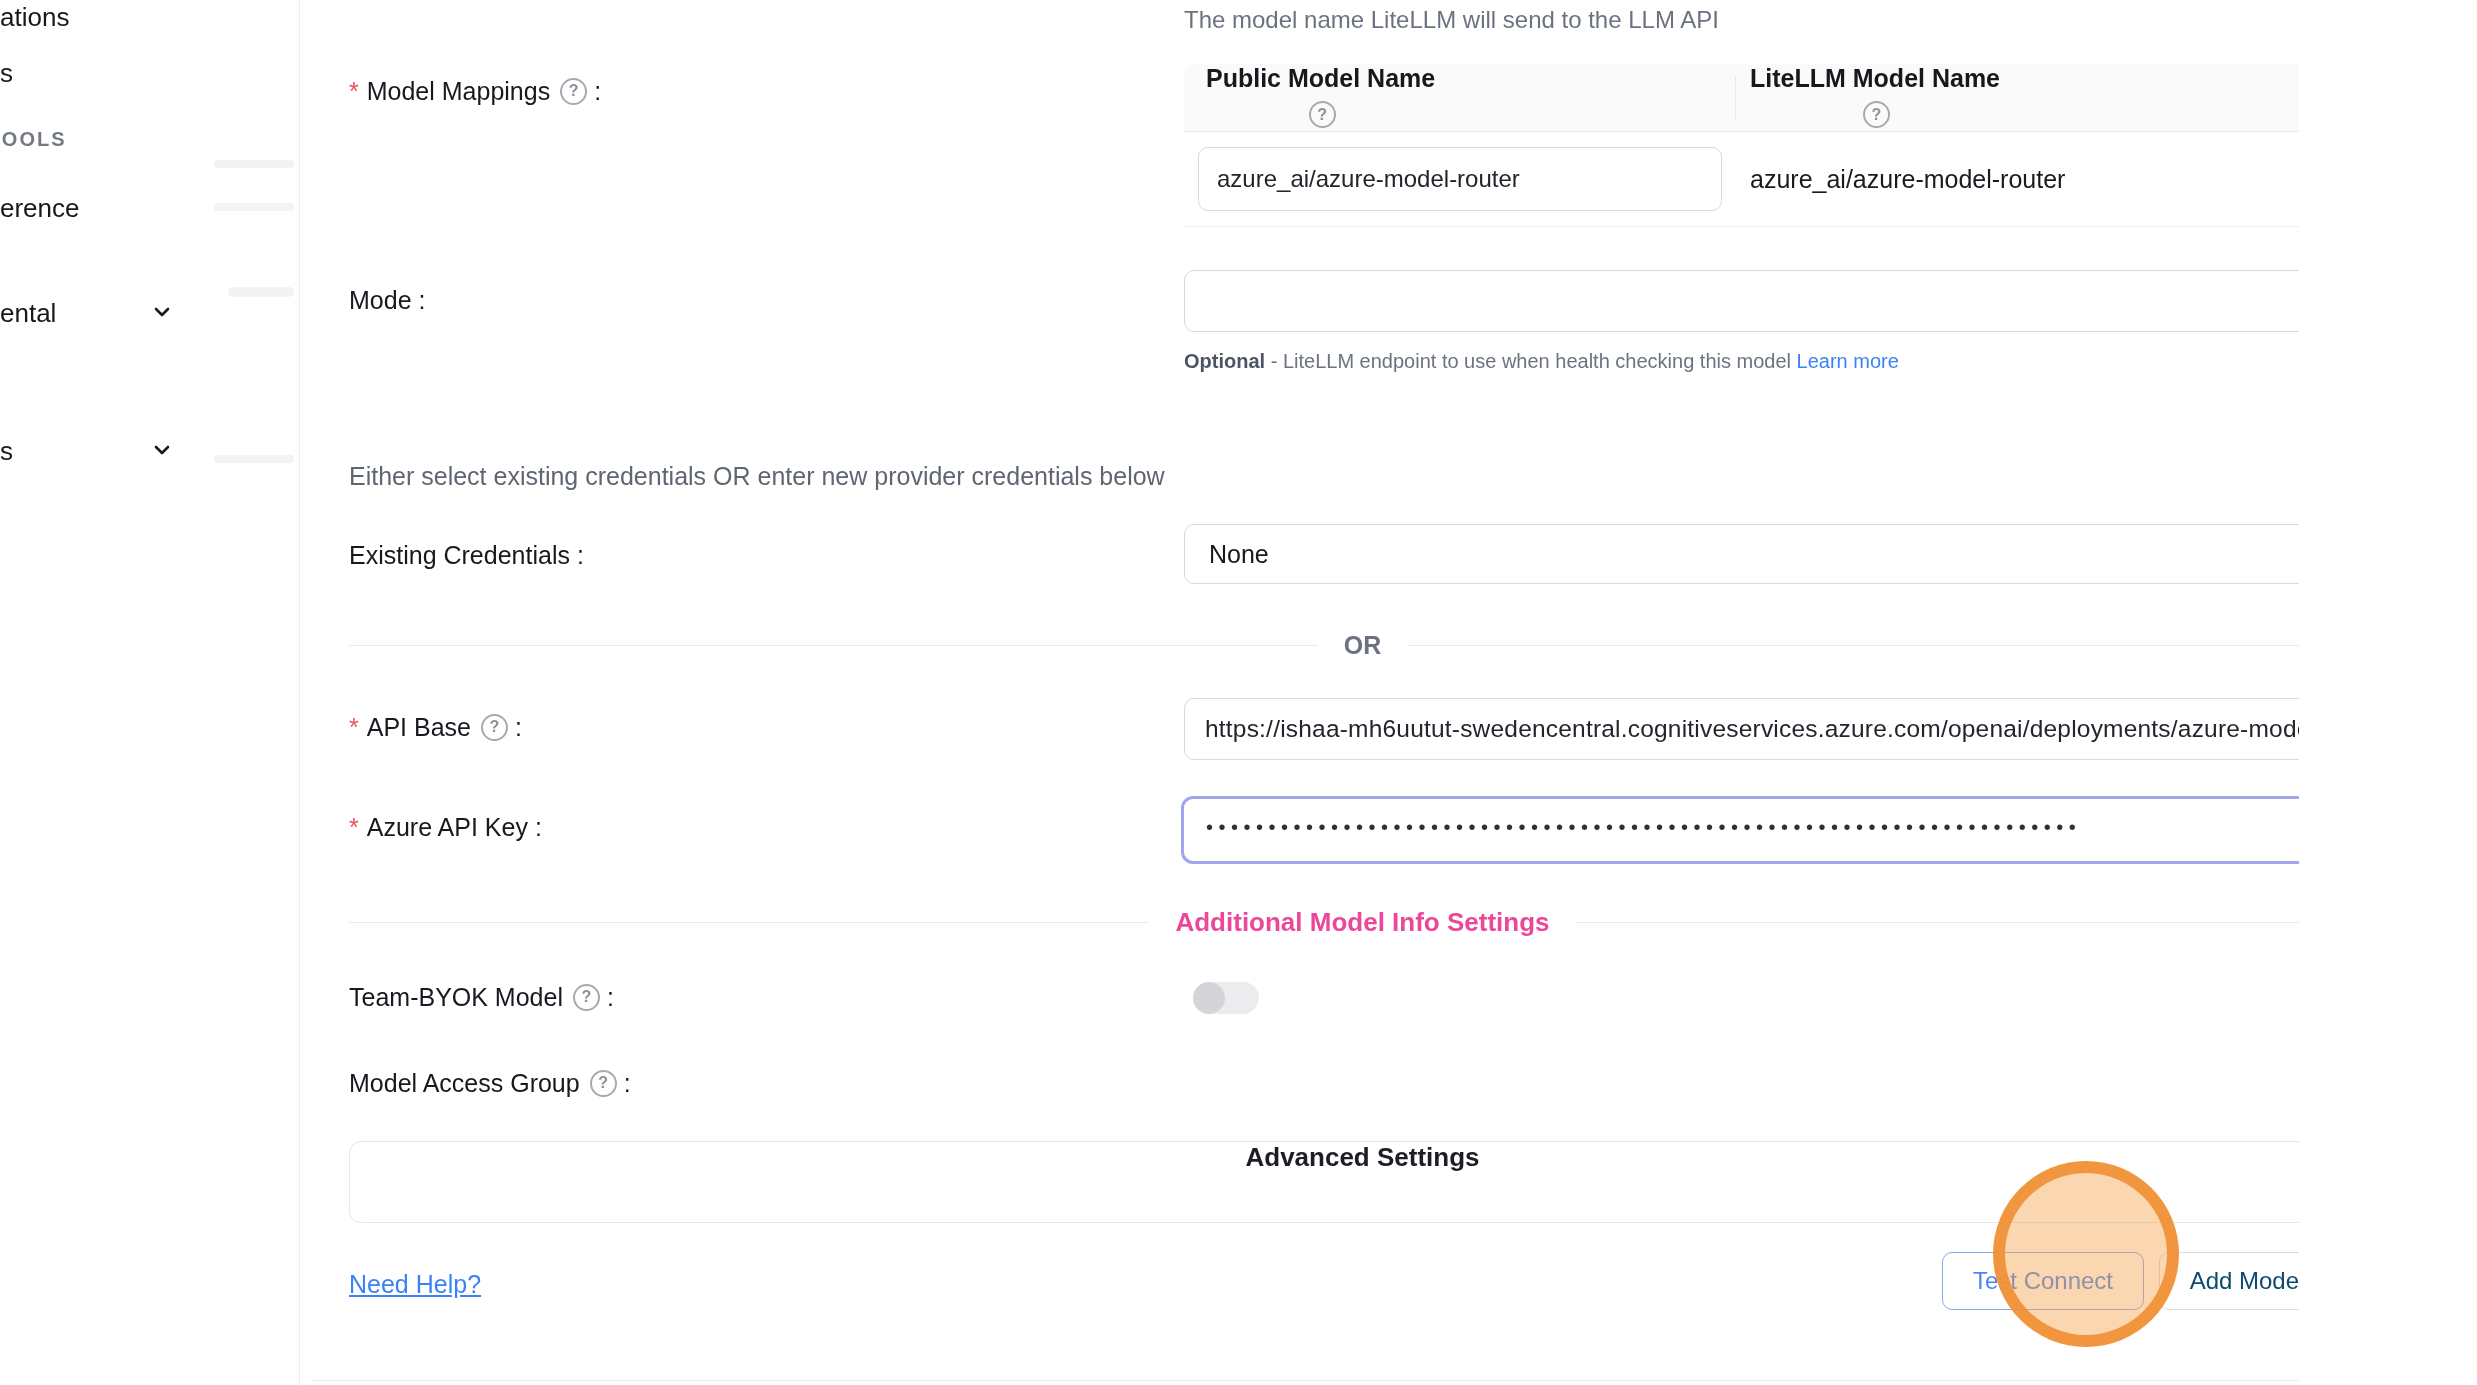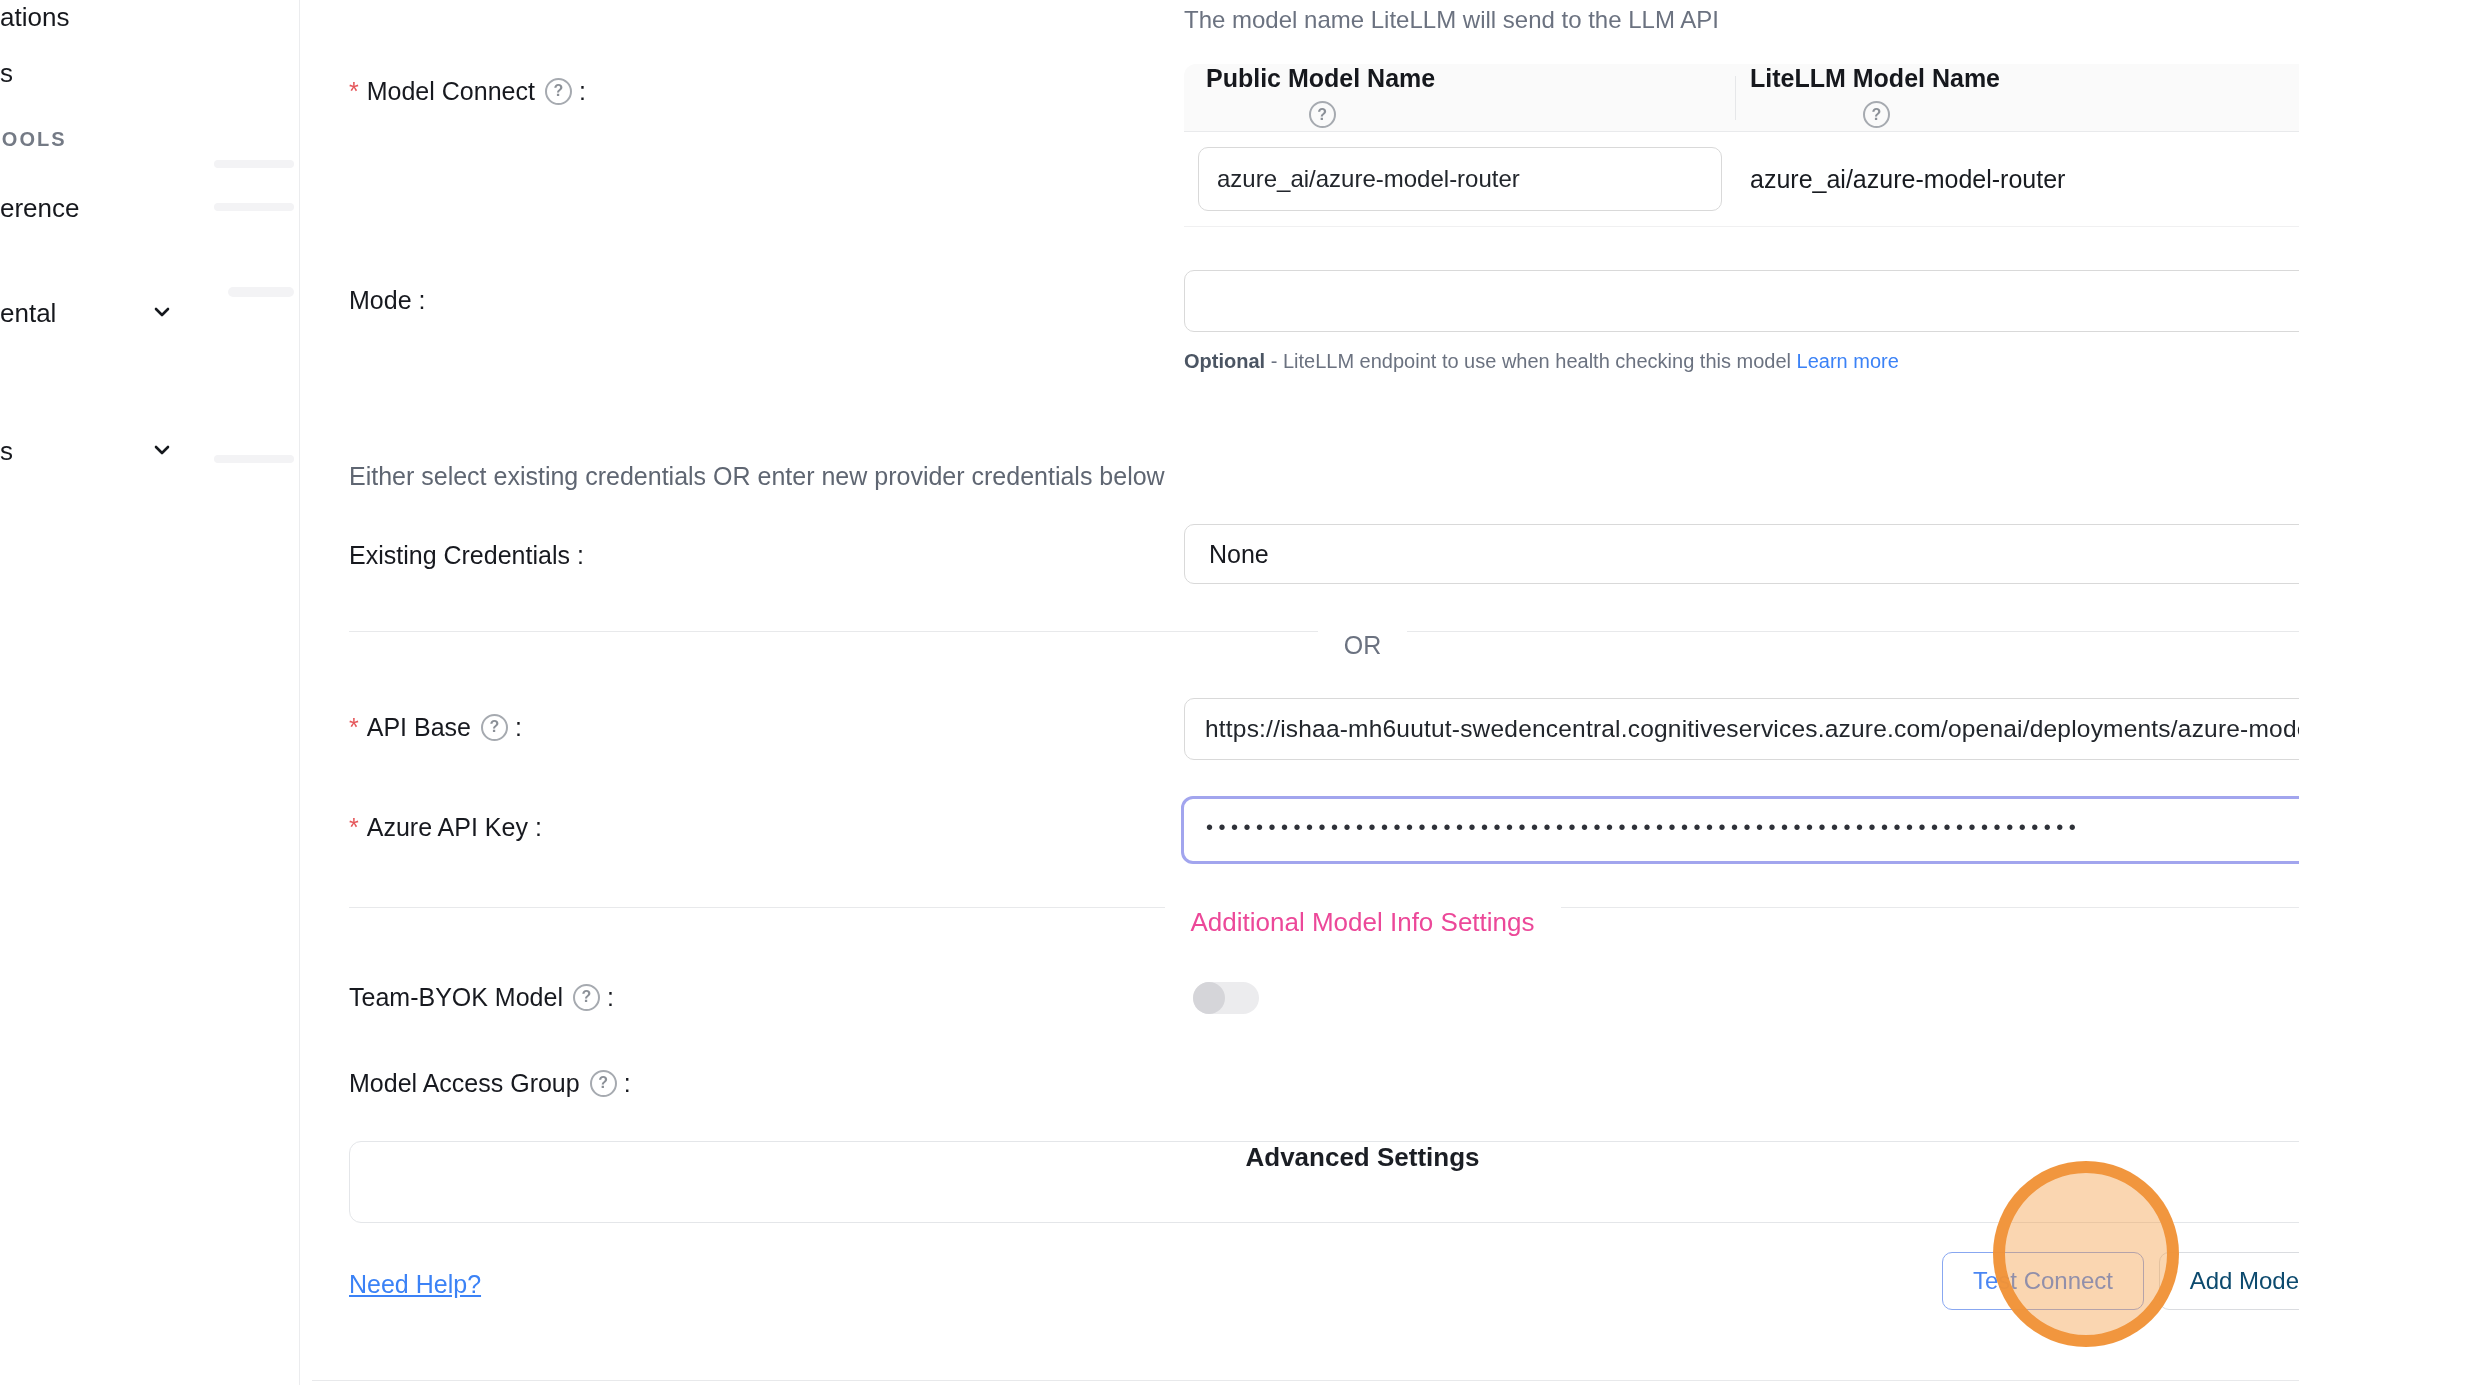--- a/index.html
+++ b/index.html
@@ -27,22 +27,22 @@
 
   .control { position:absolute; left:1184px; width:1192px; background:#fff;
              border:1.5px solid #d9d9d9; border-radius:10px; display:flex;
              align-items:center; font-size:25px; color:#17191f; padding:0 60px 0 24px; }
   .control .chev { position:absolute; right:22px; top:50%; transform:translateY(-50%); }
   .placeholder { color:#c6cad1; font-size:24px; }
 
   input.text-input { outline:none; background:#fff; border:1.5px solid #d9d9d9;
              border-radius:10px; color:#22262c; font-family:"Liberation Sans",sans-serif; }
 
-  .divider { position:absolute; left:349px; width:2027px; display:flex; align-items:flex-start;
-             gap:26px; }
+  .divider { position:absolute; left:349px; width:2027px; display:flex; align-items:center;
+             gap:26px;font-weight:bold; }
   .divider .dline { flex:1; height:1px; background:#e8e9eb; }
   .divider .dtext { color:#6b7280; font-size:25px; white-space:nowrap; }
   .divider.dark .dtext { color:#ec4899; font-size:26px; }
 
   .note-gray { position:absolute; color:#5f6672; font-size:25px; white-space:nowrap; }
 
   
   .help { position:absolute; left:1184px; top:341px; width:845px; font-size:20px;
           line-height:40px; color:#6b7280; }
   .help b { color:#4b5563; font-weight:700; }
@@ -136,21 +136,21 @@
   <div class="card-bottom-border"></div>
   <div class="bg-line" style="top:180px"></div>
   <div class="bg-line" style="top:520px"></div>
   <div class="bg-line" style="top:900px"></div>
   <div class="bg-line" style="top:1200px"></div>
 
   <div class="note-gray" style="left:1184px; top:6px; color:#6b7280; font-size:24px">The model name LiteLLM will send to the LLM API</div>
 
   <div class="row-label" style="top:74px">
     <span class="req">*</span>
-    <span>Model Connect</span>
+    <span>Model Mappings</span>
     <span class="q-icon">?</span>
     <span class="colon">:</span>
   </div>
 
   <div class="mm-table">
     <div class="mm-head">
       <div class="mm-th" style="left:22px">
         <span>Public Model Name</span>
         <span class="q-icon">?</span>
       </div>

